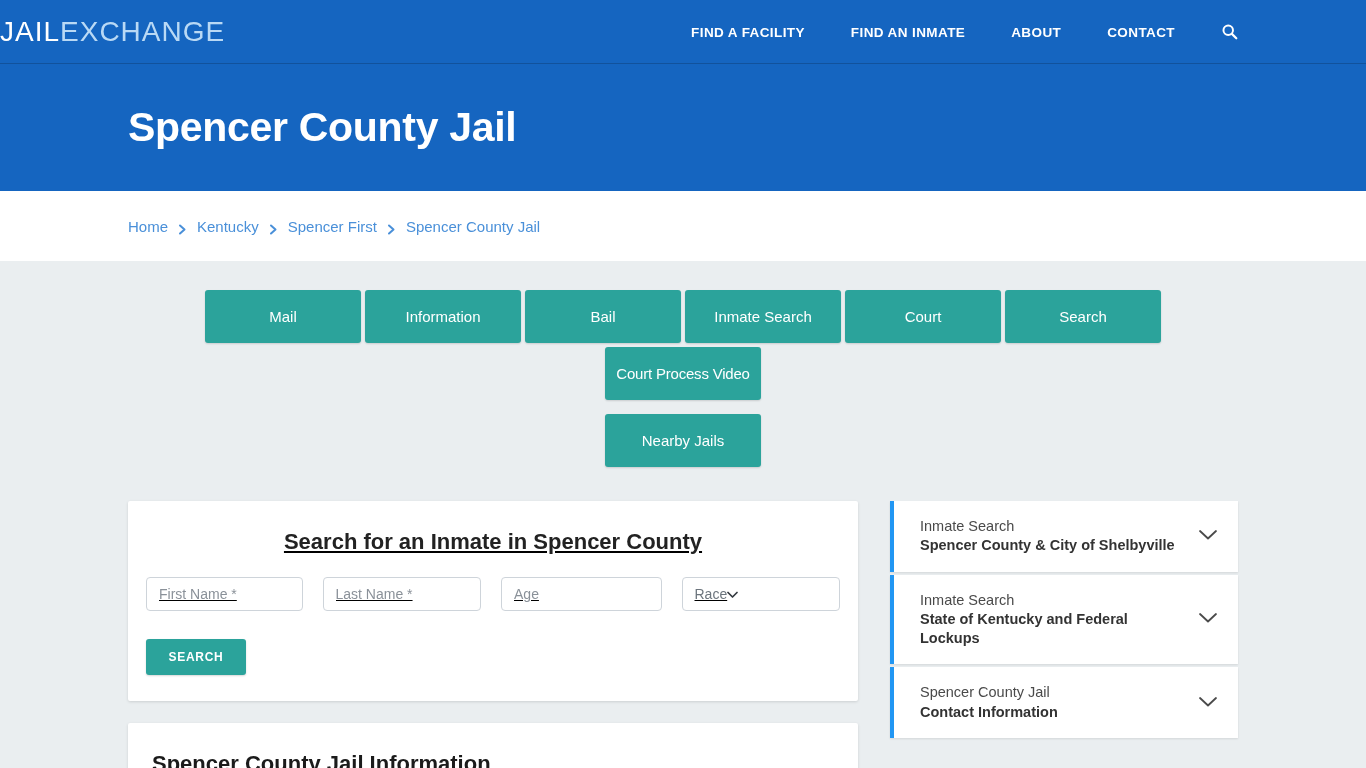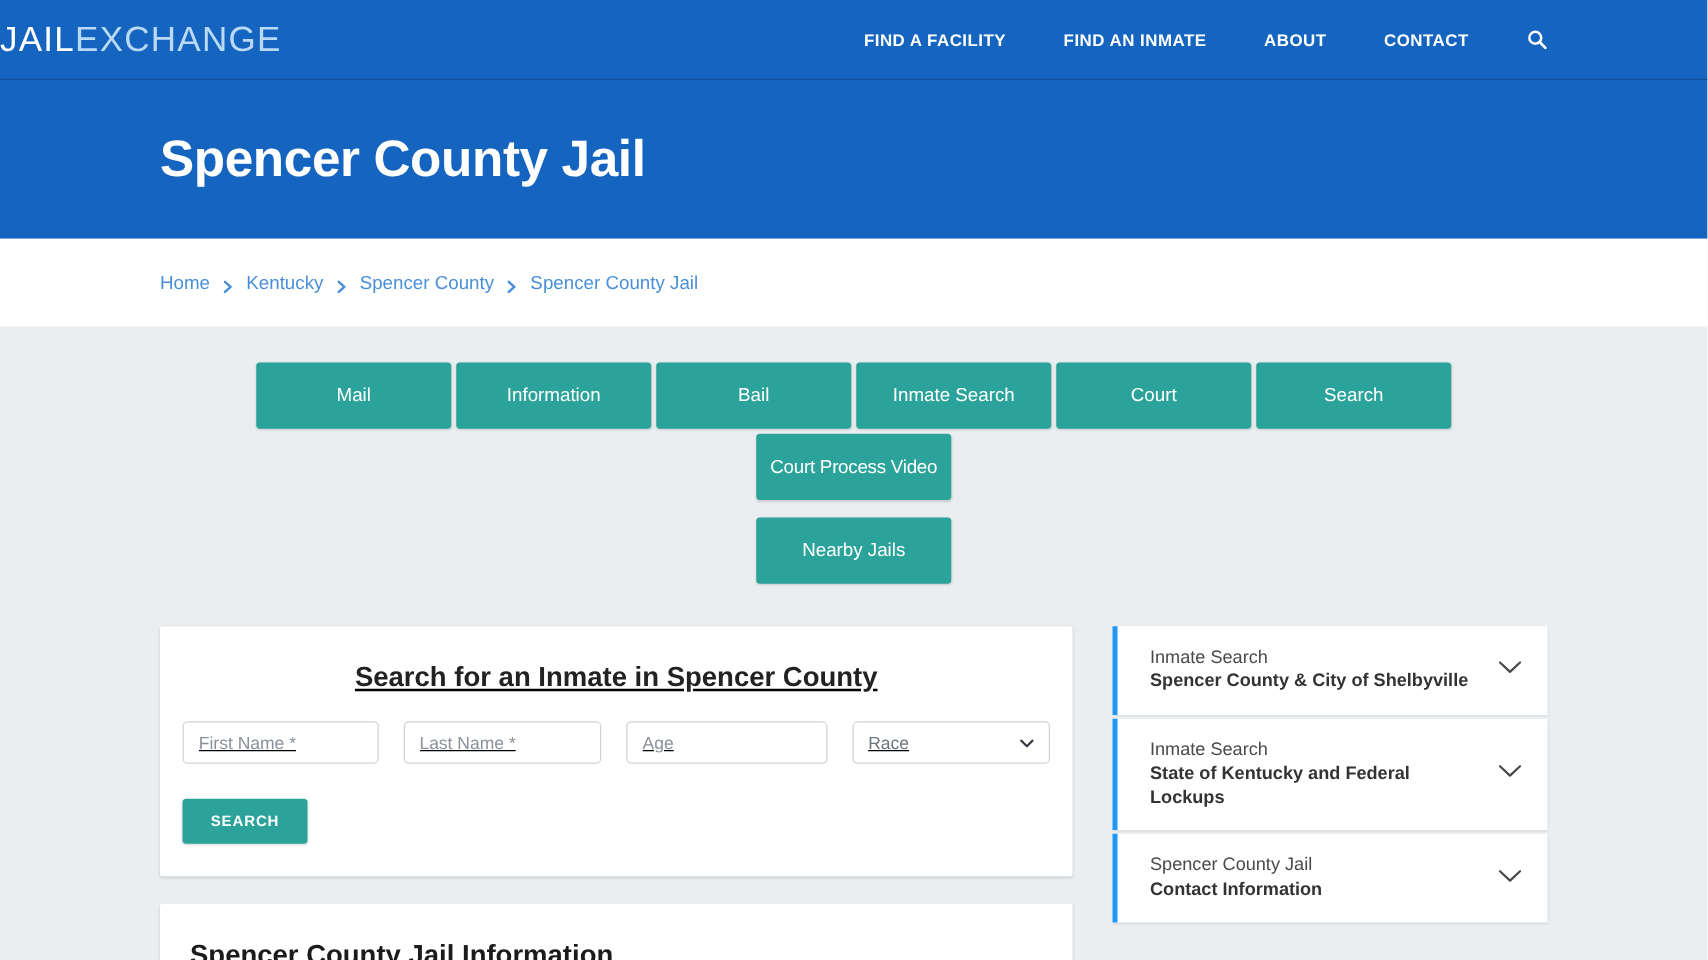--- a/index.html
+++ b/index.html
@@ -92,21 +92,21 @@
     color:#222222; margin-bottom:22px;
   }
   .formrow { display:flex; gap:20px; }
   .field {
     height:34px; border:1px solid #ced4da; border-radius:4px;
     font-size:14px; color:#6c757d; padding:0 12px;
     font-family:"Liberation Sans", sans-serif; background:#ffffff;
     display:flex; align-items:center;
   }
   .f1 { width:158px; } .f2 { width:160px; } .f3 { width:162px; }
-  .field.sel { width:160px; justify-content:space-between; cursor:pointer; }
+  .field.sel { width:160px; cursor:pointer; }
   .field input { border:0; outline:0; width:100%; font-size:14px;
     font-family:"Liberation Sans", sans-serif; color:#495057; background:transparent; }
   .field input::placeholder { color:#8a9199; }
   .searchsubmit {
     margin-top:28px; width:100px; height:36px; background:#2ba39b;
     color:#ffffff; border:0; border-radius:3px; font-size:12px;
     font-weight:bold; letter-spacing:.7px; cursor:pointer;
     font-family:"Liberation Sans", sans-serif;
     box-shadow:0 1px 2px rgba(0,0,0,.16);
   }
@@ -158,21 +158,21 @@
       <svg width="9" height="11" viewBox="0 0 9 11">
           <polyline points="2,1.5 6.5,5.5 2,9.5" fill="none" stroke="#4a90d9" stroke-width="2" stroke-linecap="round" stroke-linejoin="round"></polyline>
         </svg>
     </span>
     <span class="crumb">Kentucky</span>
     <span class="crumbsep">
       <svg width="9" height="11" viewBox="0 0 9 11">
           <polyline points="2,1.5 6.5,5.5 2,9.5" fill="none" stroke="#4a90d9" stroke-width="2" stroke-linecap="round" stroke-linejoin="round"></polyline>
         </svg>
     </span>
-    <span class="crumb">Spencer County</span>
+    <span class="crumb">Spencer First</span>
     <span class="crumbsep">
       <svg width="9" height="11" viewBox="0 0 9 11">
           <polyline points="2,1.5 6.5,5.5 2,9.5" fill="none" stroke="#4a90d9" stroke-width="2" stroke-linecap="round" stroke-linejoin="round"></polyline>
         </svg>
     </span>
     <span class="crumb last">Spencer County Jail</span>
   </nav>
 </div>
 
 <div class="main">

